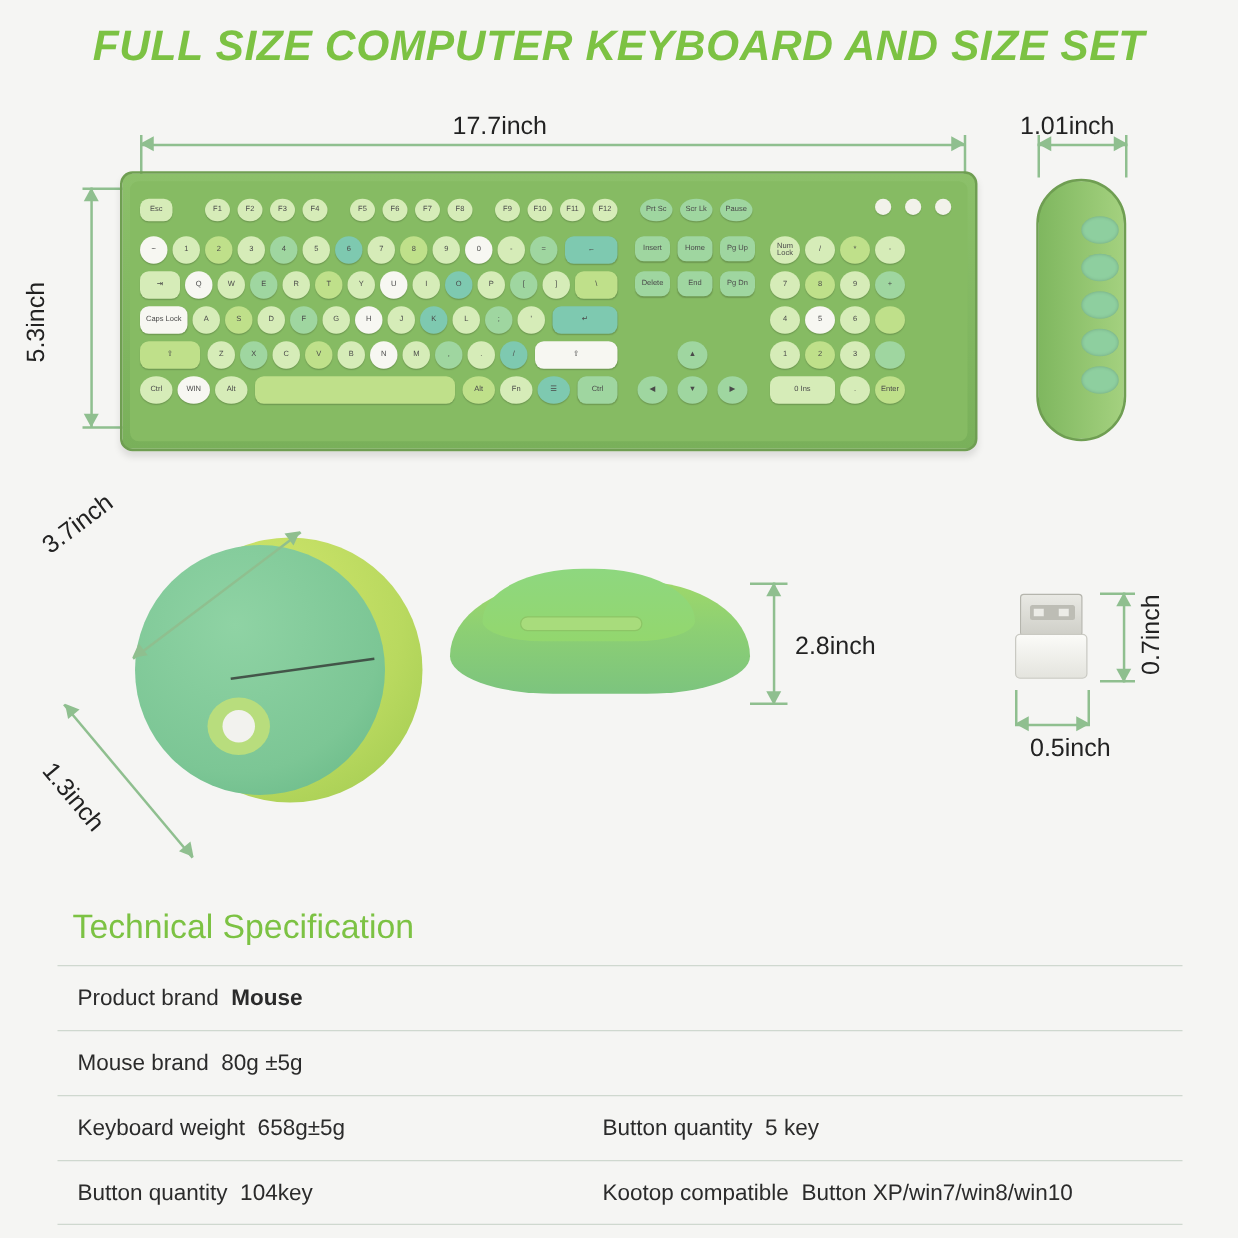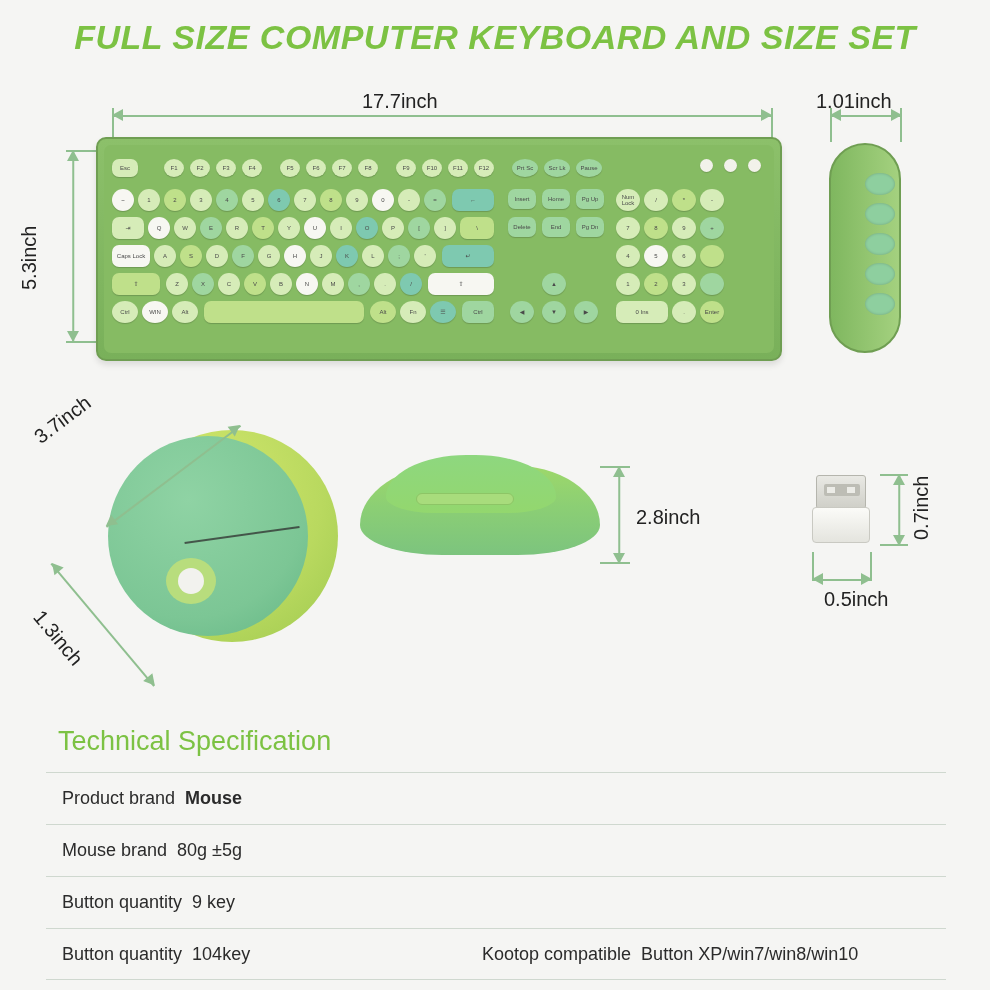--- a/index.html
+++ b/index.html
@@ -385,23 +385,27 @@
       <span class="v strong">Mouse</span>
     </div>
   </div>
   <div class="row">
     <div class="cell right">
       <span class="k">Mouse brand</span>
       <span class="v">80g ±5g</span>
     </div>
   </div>
   <div class="row">
+    <div class="cell left">
+      <span class="k">Keyboard weight</span>
+      <span class="v">658g±5g</span>
+    </div>
     <div class="cell right">
       <span class="k">Button quantity</span>
-      <span class="v">9 key</span>
+      <span class="v">5 key</span>
     </div>
   </div>
   <div class="row">
     <div class="cell left">
       <span class="k">Button quantity</span>
       <span class="v">104key</span>
     </div>
     <div class="cell right">
       <span class="k">Kootop compatible</span>
       <span class="v">Button XP/win7/win8/win10</span>

